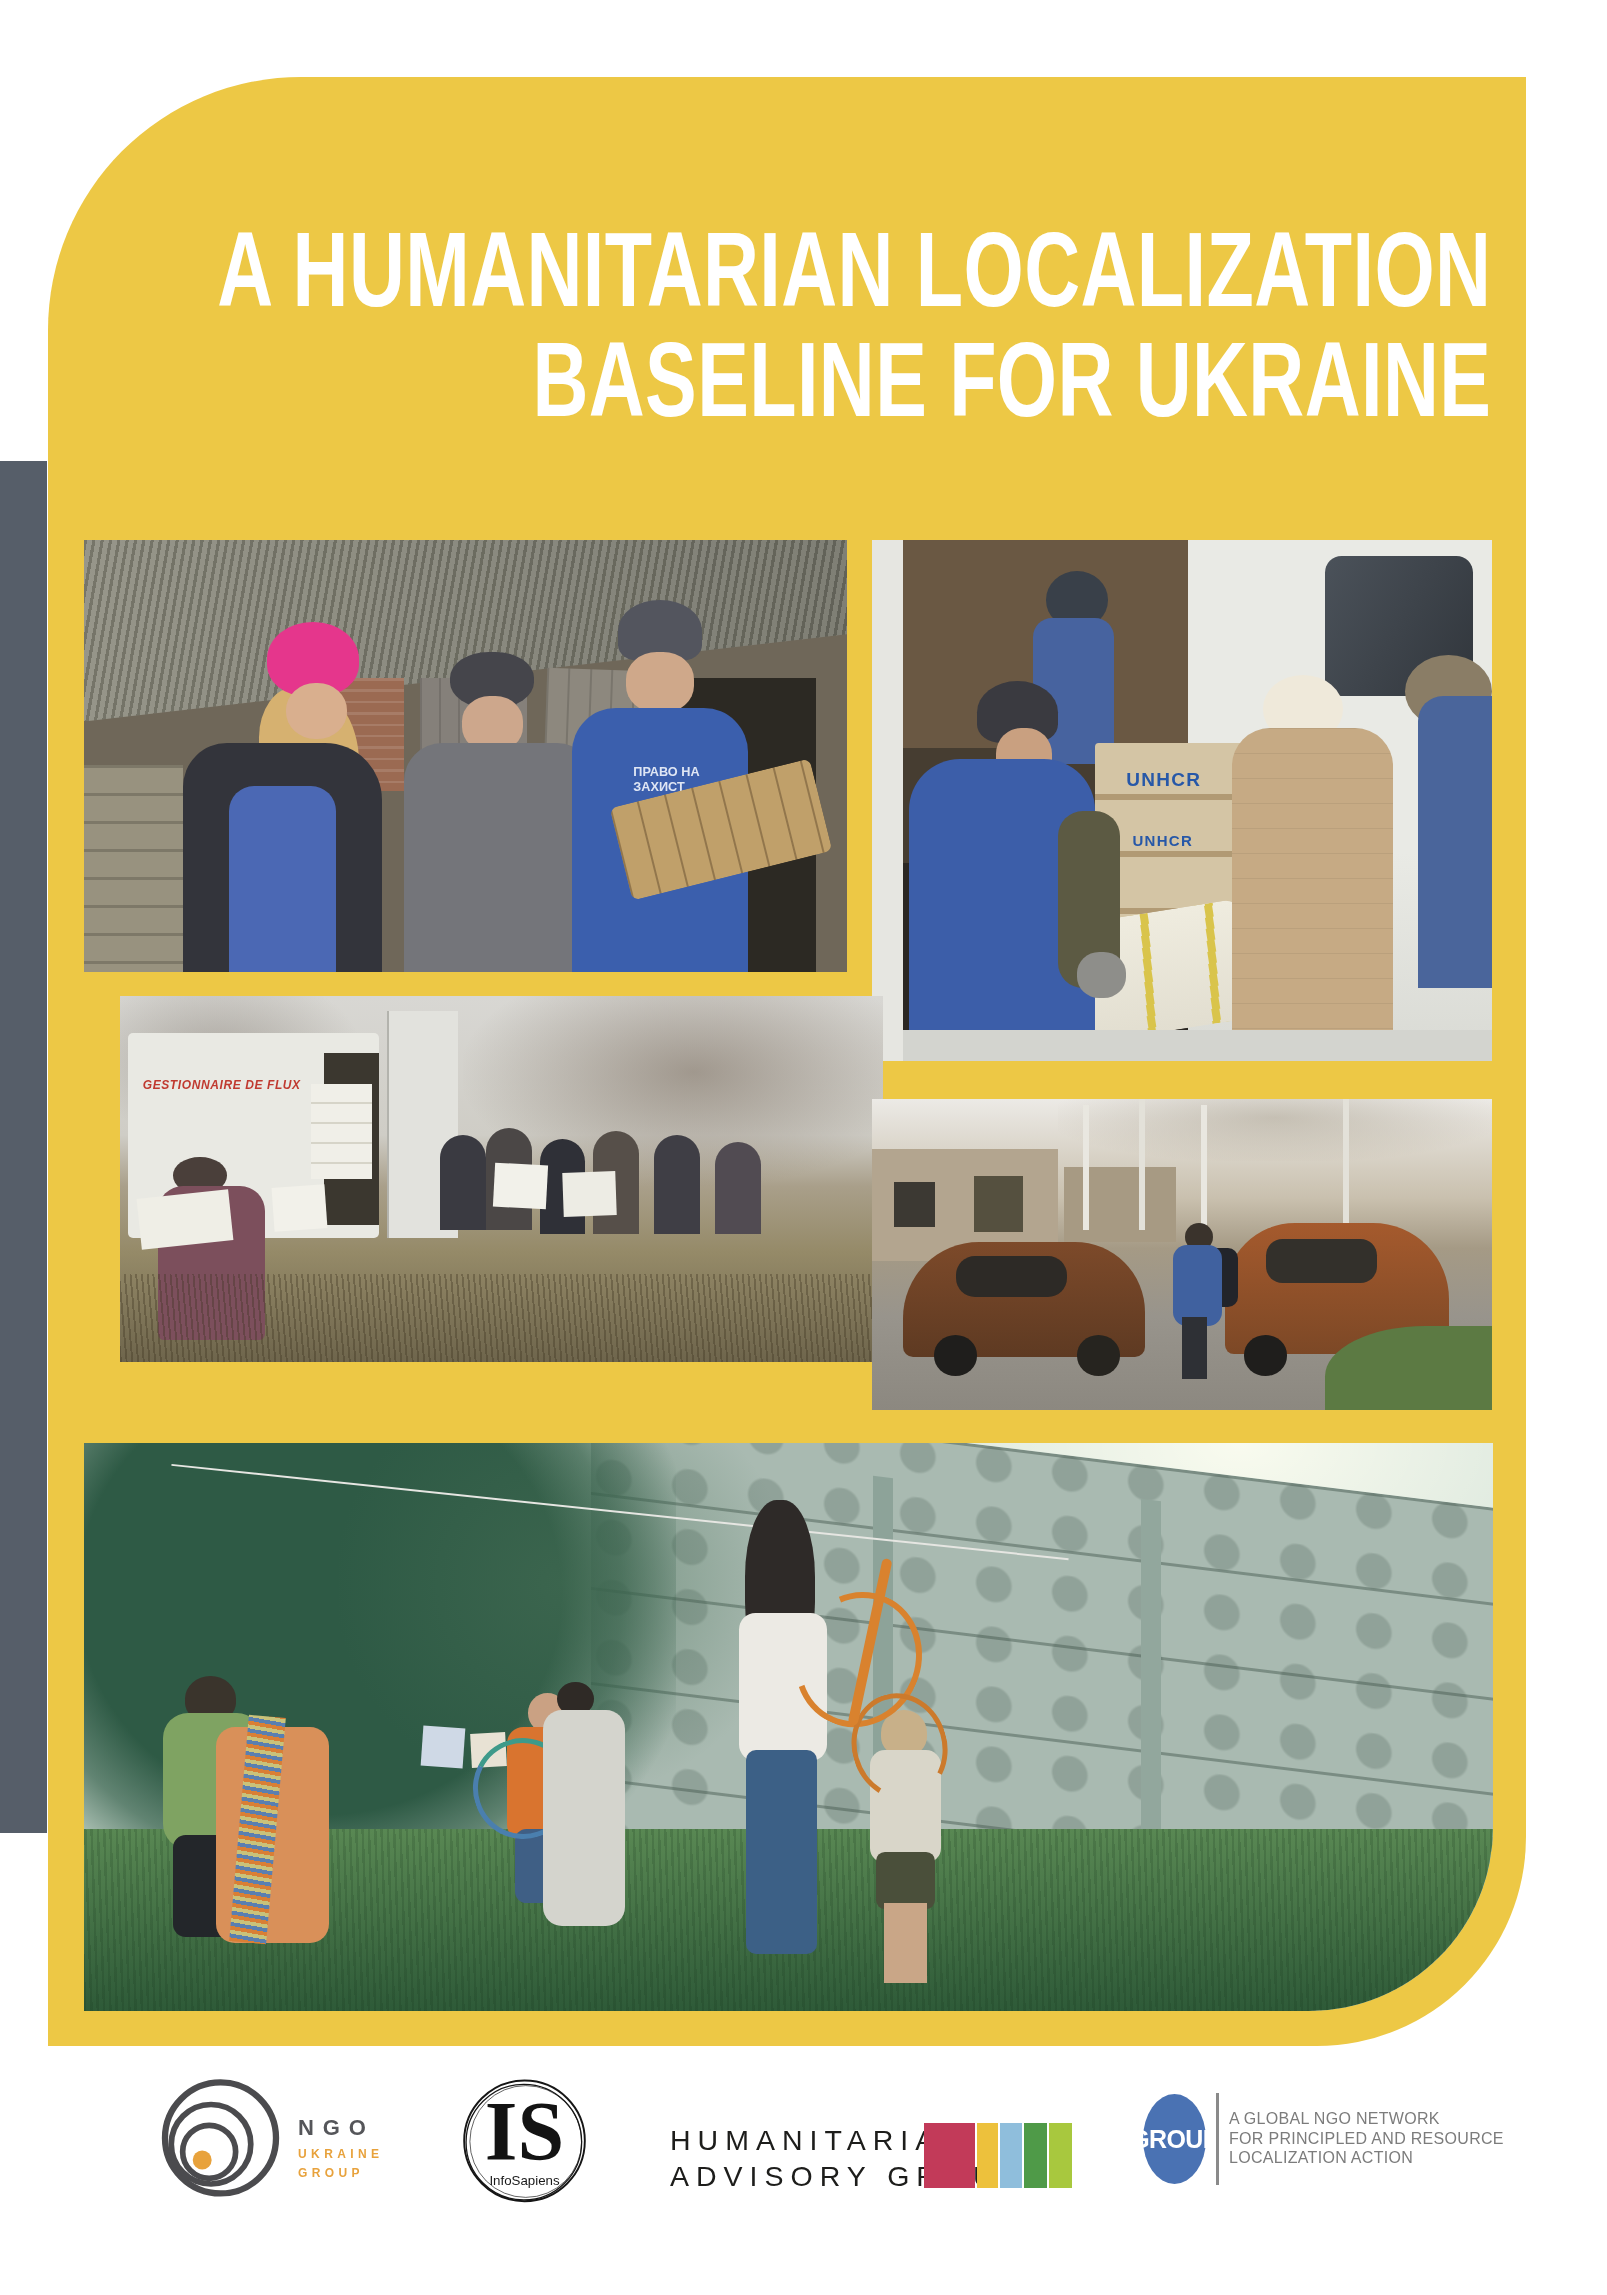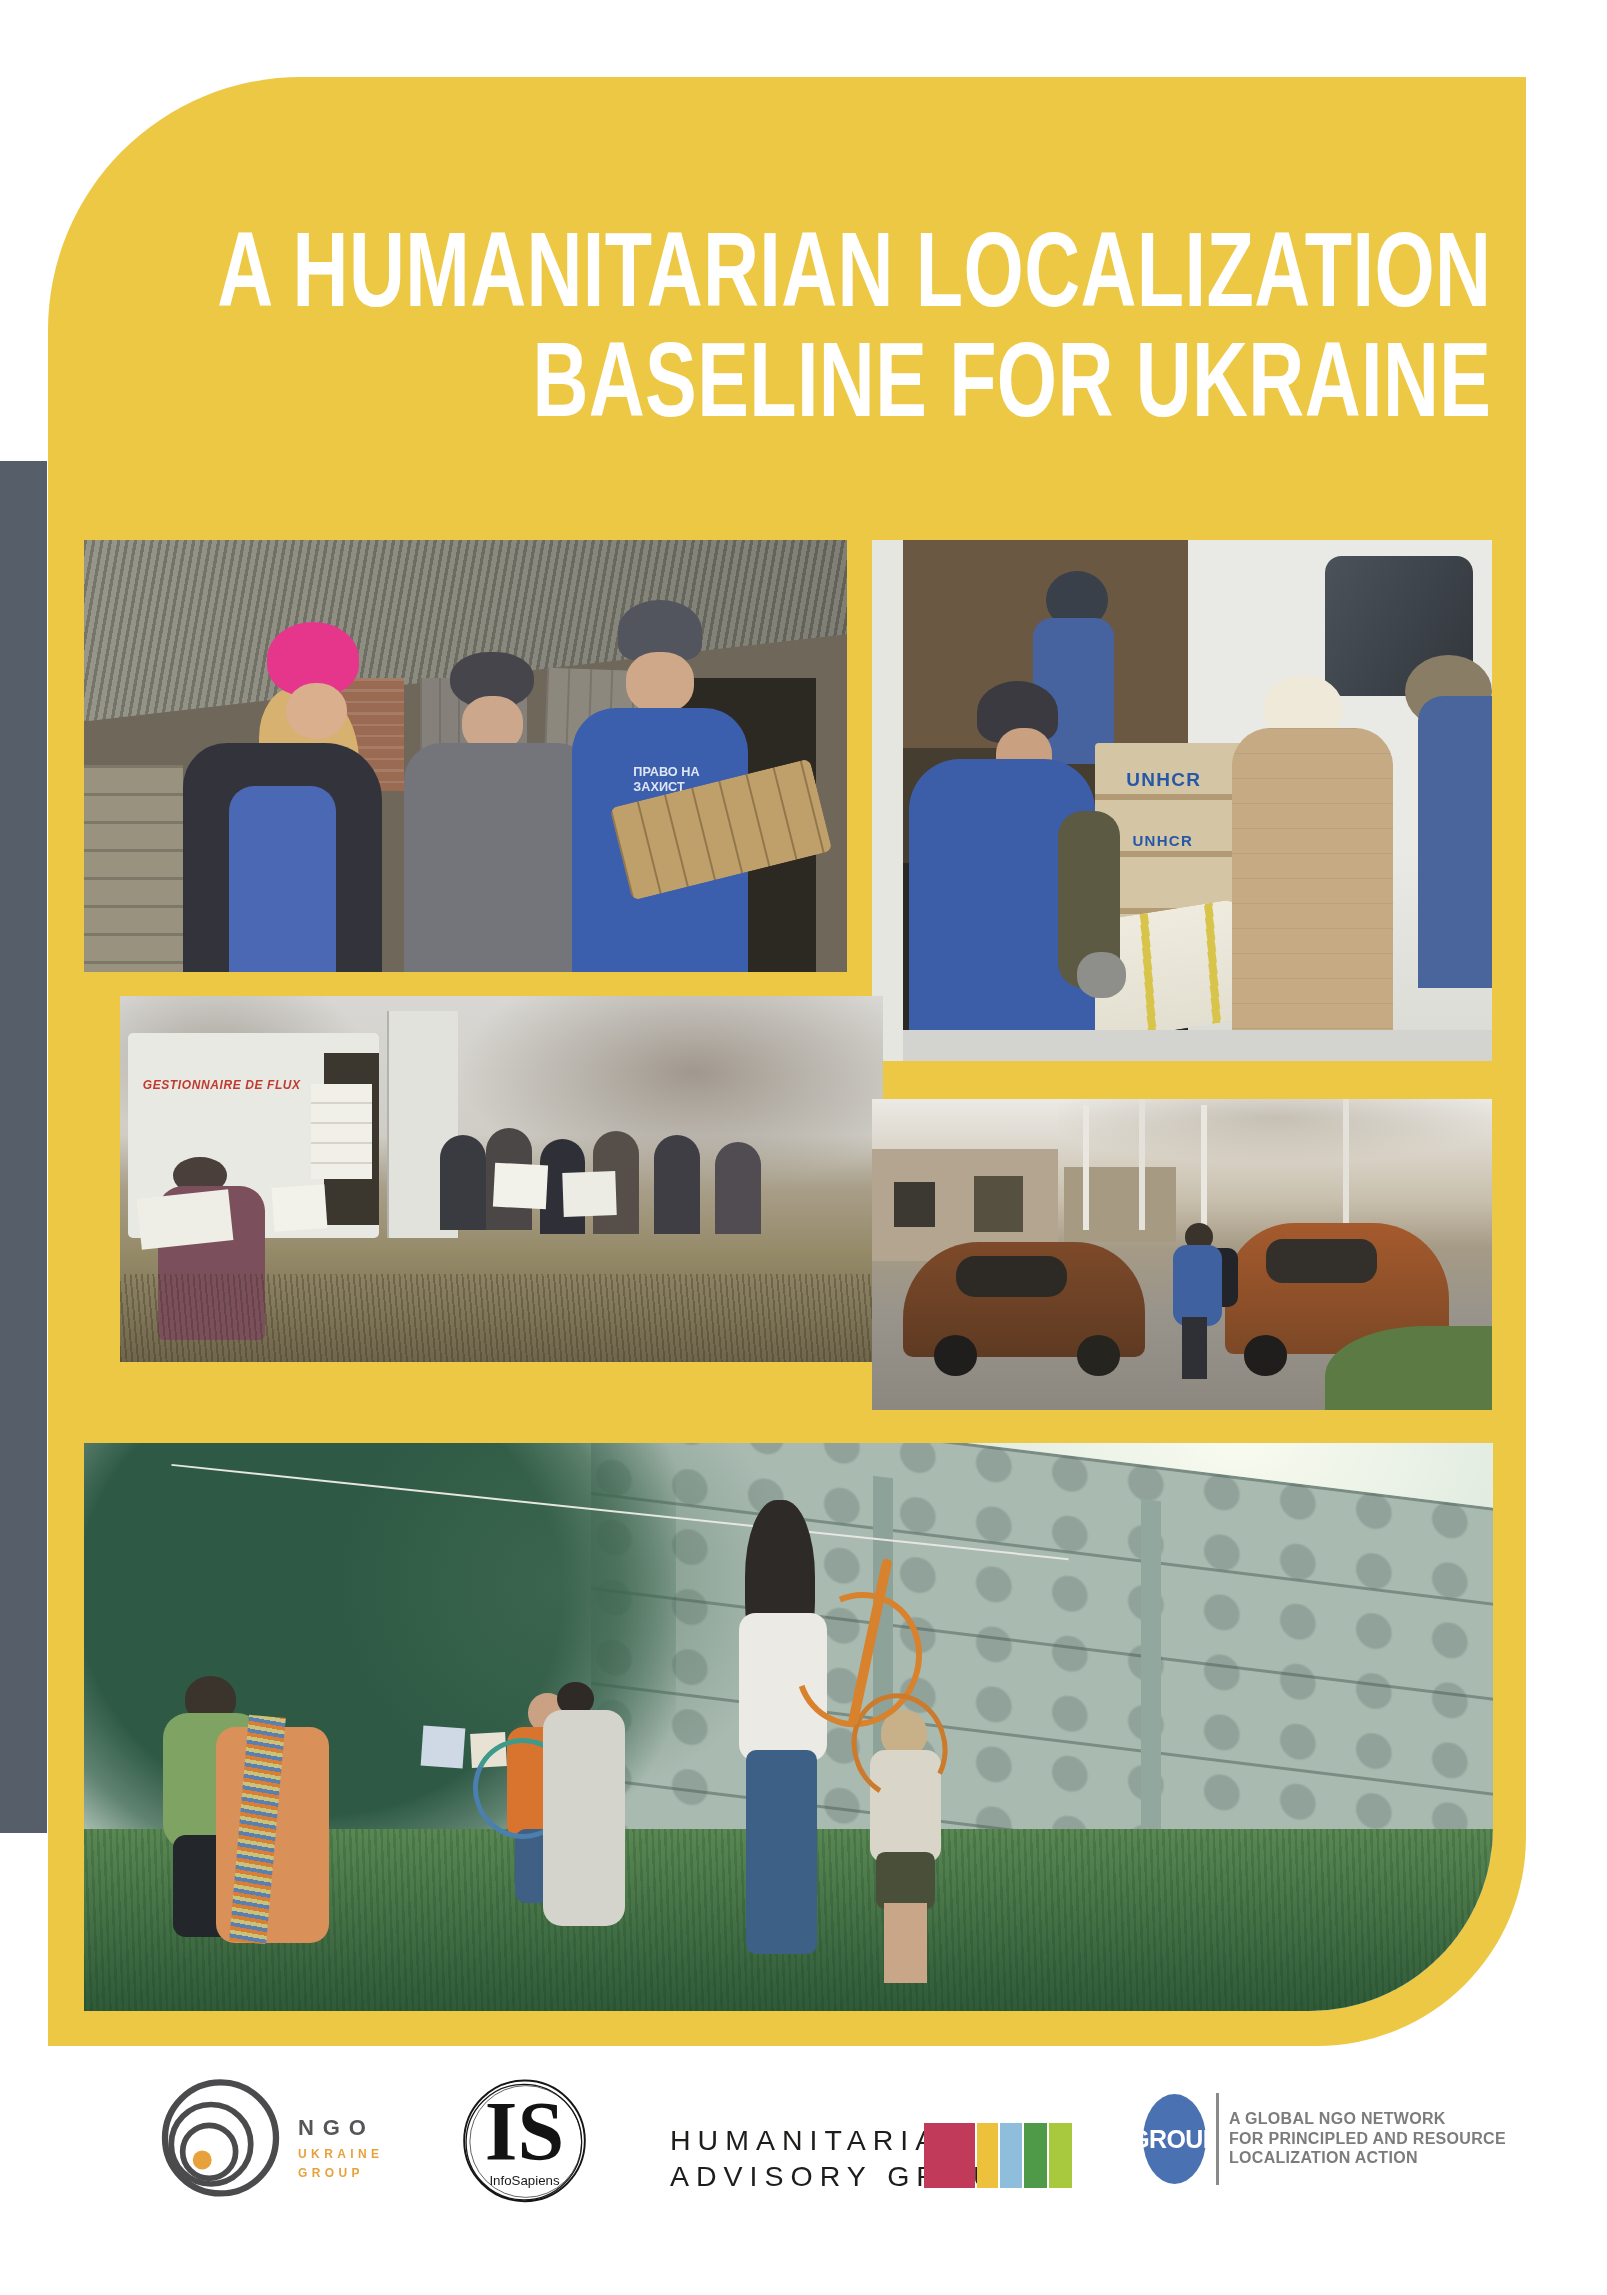--- a/index.html
+++ b/index.html
@@ -29,21 +29,21 @@
   .ngo-sub{font-size:12px;font-weight:bold;letter-spacing:4.4px;color:#e8a23c;margin-top:5.7px;}
   .is-label{font-size:13.3px;color:#1a1a1a;}
   .hag-text{position:absolute;left:670px;top:2122px;color:#1d1d1b;font-size:28.5px;
             letter-spacing:7px;line-height:36px;font-weight:400;}
   .hag-blocks{position:absolute;left:924px;top:2123px;height:65px;display:flex;gap:1.9px;}
   .hag-blocks div{height:100%;}
   .icva-ellipse{position:absolute;left:1143px;top:2094px;width:63px;height:90px;border-radius:50%;
                 display:flex;align-items:center;justify-content:center;color:#ffffff;
                 font-weight:bold;font-size:25px;letter-spacing:-0.6px;}
   .icva-divider{position:absolute;left:1216px;top:2093px;width:3.2px;height:92px;}
-  .icva-caption{position:absolute;left:1229px;top:2109px;font-size:16px;font-weight:bold;
+  .icva-caption{position:absolute;left:1229px;top:2109px;font-size:16px;font-weight:normal;
                 line-height:19.6px;letter-spacing:0.3px;}
   .emb{position:absolute;font-weight:bold;}
 </style>
 </head>
 <body>
 
 <div class="page">
 
   <div class="sidebar" style="background-color: rgb(86, 94, 105);"></div>
 

